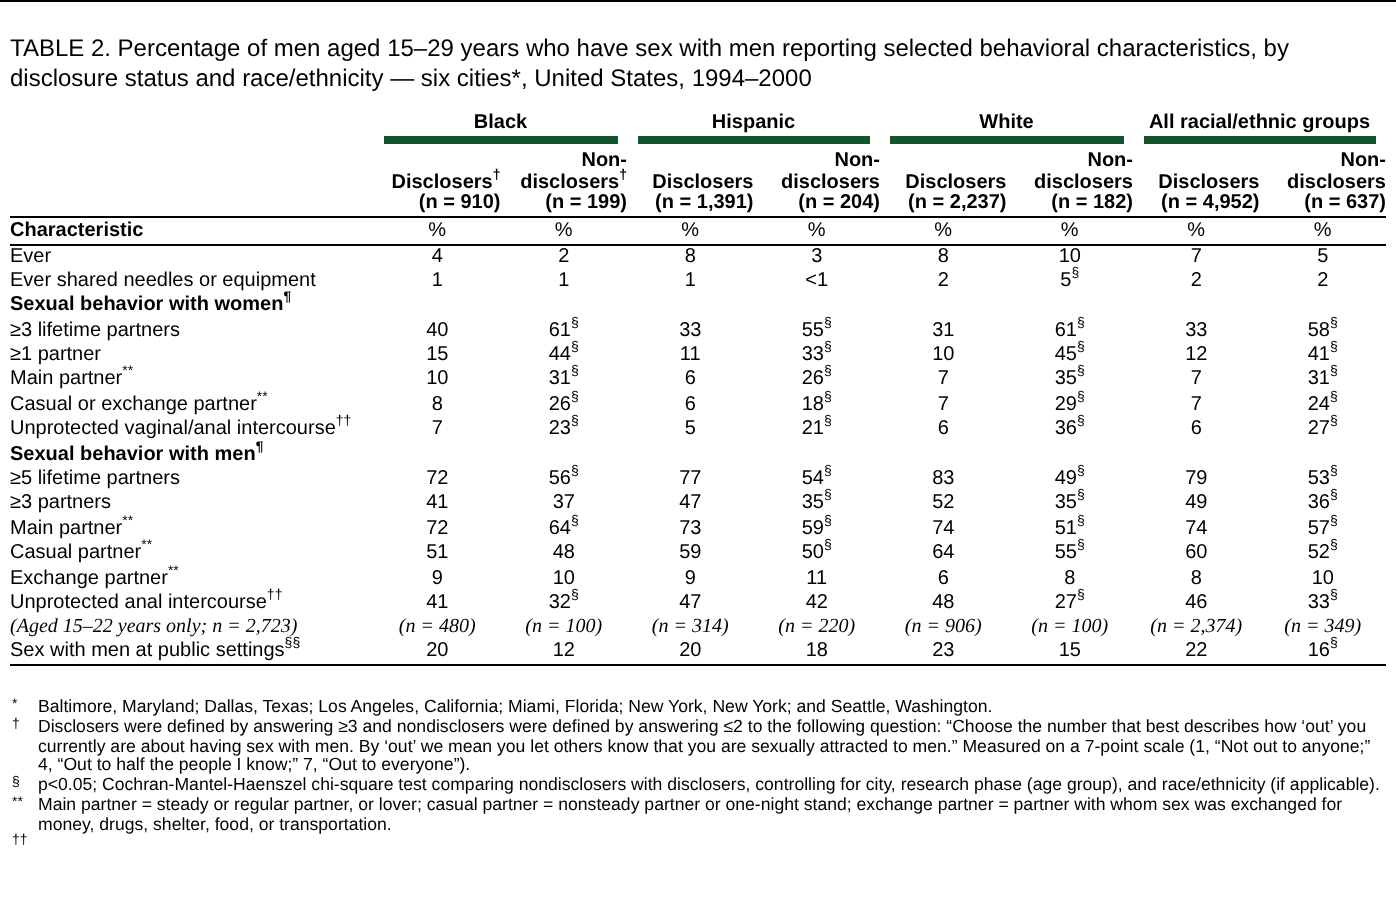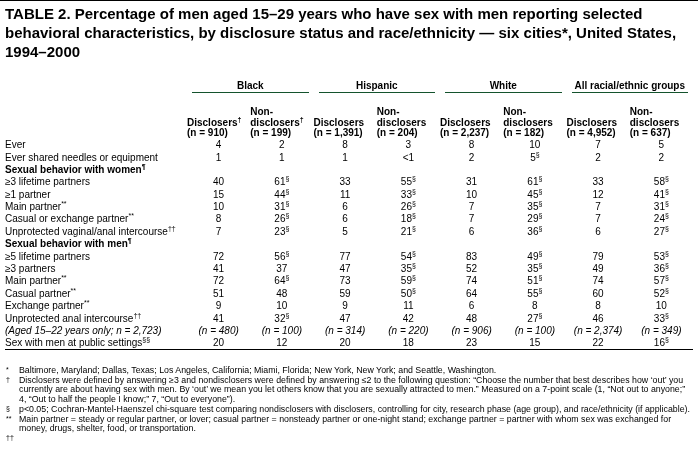--- a/index.html
+++ b/index.html
@@ -1,37 +1,37 @@
 <!DOCTYPE html>
 <html><head>
 <meta charset="utf-8">
 <style>
   *{box-sizing:border-box;}
   html,body{margin:0;padding:0;}
   body{width:698px;height:461px;background:#fff;color:#000;
        font-family:"Liberation Sans","DejaVu Sans",sans-serif;overflow:hidden;}
   .page{padding:2px 5px 0 5px;border-top:1px solid #000;}
-  .title{font-size:15px;font-weight:bold;line-height:1.25;margin-top:2px;}
+  .title{font-size:12px;font-weight:normal;line-height:1.25;margin-top:14px;}
   table.data{width:100%;border-collapse:collapse;table-layout:fixed;margin-top:5px;border-bottom:1px solid #000;}
   table.data th,table.data td{font-size:10px;padding:0;}
   col.c-char{width:182px;}
   th.spacer{padding:0;}
   th.grp{vertical-align:bottom;}
-  .grp-inner{font-weight:bold;text-align:center;border-bottom:1px solid #14532d;margin:14px 5px;
+  .grp-inner{font-weight:bold;text-align:center;border-bottom:4px solid #14532d;margin:4px 5px;
              padding-bottom:1px;white-space:nowrap;font-size:10px;}
-  th.sub{vertical-align:bottom;text-align:left;font-weight:bold;line-height:10.5px;padding-top:1px;}
+  th.sub{vertical-align:bottom;text-align:right;font-weight:bold;line-height:10.5px;padding-top:1px;}
   #percent-row th{border-top:1px solid #000;border-bottom:1px solid #000;height:14px;vertical-align:middle;}
   th.char-label{text-align:left;font-weight:bold;}
   th.pct{text-align:center;font-weight:normal;}
   tbody td{height:12.4px;line-height:12px;vertical-align:bottom;}
   td.section{font-weight:bold;white-space:nowrap;}
   td.rowlabel{white-space:nowrap;overflow:visible;}
   td.indent{padding-left:9px;}
   td.val{text-align:center;}
-  .italic{font-style:italic;}
+  .italic{font-style:italic;font-family:Liberation Serif, serif;}
   sup{font-size:7px;line-height:0;vertical-align:super;}
   .footnotes{margin-top:16px;font-size:8.8px;line-height:9.7px;}
   .fn{position:relative;padding-left:14px;}
   .fn-marker{position:absolute;left:1px;top:-1px;font-size:7px;}
 </style>
 </head>
 <body>
 
 <div class="page">
   <div class="title"><span>TABLE 2.</span><span> Percentage of men aged 15–29 years who have sex with men reporting selected behavioral characteristics, by disclosure status and race/ethnicity — six cities*, United States, 1994–2000</span></div>
@@ -88,20 +88,31 @@
           </th>
           <th class="sub">
             <div>Disclosers</div>
             <div>(n = 4,952)</div>
           </th>
           <th class="sub">
             <div>Non-</div>
             <div>disclosers</div>
             <div>(n = 637)</div>
           </th>
+        </tr>
+      <tr id="percent-row">
+          <th class="char-label">Characteristic</th>
+          <th class="pct">%</th>
+          <th class="pct">%</th>
+          <th class="pct">%</th>
+          <th class="pct">%</th>
+          <th class="pct">%</th>
+          <th class="pct">%</th>
+          <th class="pct">%</th>
+          <th class="pct">%</th>
         </tr>
     </thead>
     <tbody id="table-body">
         <tr class="row-data">
           <td class="rowlabel indent">Ever</td>
           <td class="val">4</td>
           <td class="val">2</td>
           <td class="val">8</td>
           <td class="val">3</td>
           <td class="val">8</td>

